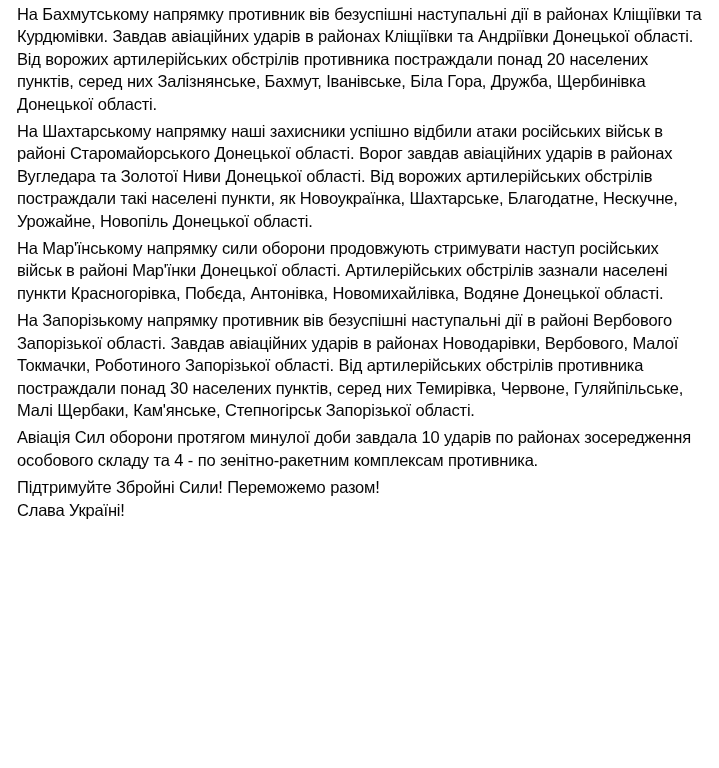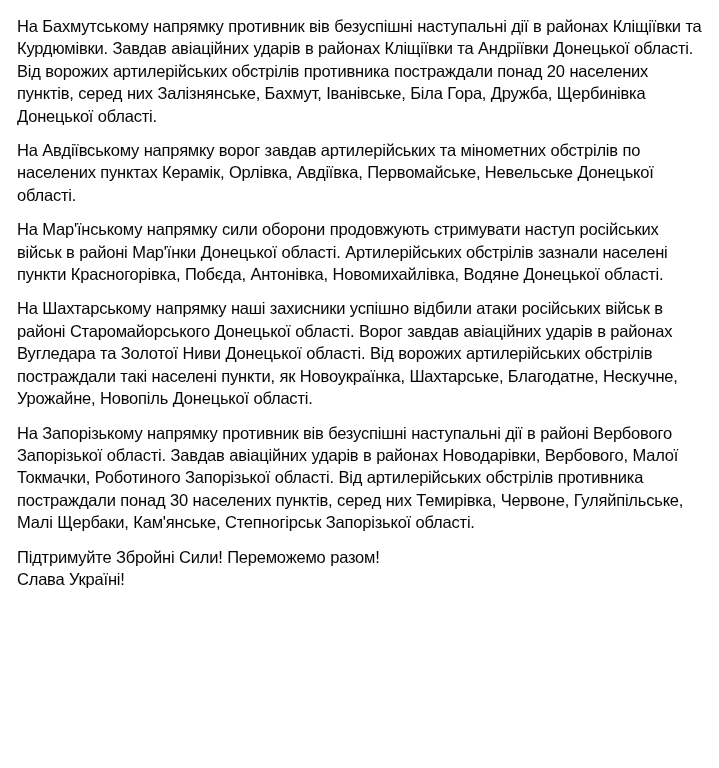--- a/index.html
+++ b/index.html
@@ -12,33 +12,33 @@
     height: 768px;
     overflow: hidden;
     font-family: "Liberation Sans", "DejaVu Sans", sans-serif;
   }
   .post-body {
     box-sizing: border-box;
     width: 719px;
     padding: 3px 16px 0 17px;
   }
   .post-body p {
-    margin: 12px 0 5px 0;
+    margin: 0 0 5px 0;
     font-size: 16.5px;
     line-height: 22.4px;
     letter-spacing: -0.2px;
     color: #050505;
     font-weight: 400;
     text-rendering: optimizeLegibility;
     word-spacing: 0.2px;
   }
 </style>
 </head>
 <body>
 
 <div class="post-body">
     <p>На Бахмутському напрямку противник вів безуспішні наступальні дії в районах Кліщіївки та Курдюмівки. Завдав авіаційних ударів в районах Кліщіївки та Андріївки Донецької області. Від ворожих артилерійських обстрілів противника постраждали понад 20 населених пунктів, серед них Залізнянське, Бахмут, Іванівське, Біла Гора, Дружба, Щербинівка Донецької області.</p>
-    <p>На Авдіївському напрямку ворог завдав артилерійських та мінометних обстрілів по населених пунктах Керамік, Орлівка, Авдіївка, Первомайське, Невельське Донецької області.</p>
+    <p>На Шахтарському напрямку наші захисники успішно відбили атаки російських військ в районі Старомайорського Донецької області. Ворог завдав авіаційних ударів в районах Вугледара та Золотої Ниви Донецької області. Від ворожих артилерійських обстрілів постраждали такі населені пункти, як Новоукраїнка, Шахтарське, Благодатне, Нескучне, Урожайне, Новопіль Донецької області.</p>
     <p>На Мар'їнському напрямку сили оборони продовжують стримувати наступ російських військ в районі Мар'їнки Донецької області. Артилерійських обстрілів зазнали населені пункти Красногорівка, Побєда, Антонівка, Новомихайлівка, Водяне Донецької області.</p>
-    <p>На Шахтарському напрямку наші захисники успішно відбили атаки російських військ в районі Старомайорського Донецької області. Ворог завдав авіаційних ударів в районах Вугледара та Золотої Ниви Донецької області. Від ворожих артилерійських обстрілів постраждали такі населені пункти, як Новоукраїнка, Шахтарське, Благодатне, Нескучне, Урожайне, Новопіль Донецької області.</p>
     <p>На Запорізькому напрямку противник вів безуспішні наступальні дії в районі Вербового Запорізької області. Завдав авіаційних ударів в районах Новодарівки, Вербового, Малої Токмачки, Роботиного Запорізької області. Від артилерійських обстрілів противника постраждали понад 30 населених пунктів, серед них Темирівка, Червоне, Гуляйпільське, Малі Щербаки, Кам'янське, Степногірськ Запорізької області.</p>
+    <p>Авіація Сил оборони протягом минулої доби завдала 10 ударів по районах зосередження особового складу та 4 - по зенітно-ракетним комплексам противника.</p>
     <p>Підтримуйте Збройні Сили! Переможемо разом!<br>Слава Україні!</p>
   </div>
 
 </body></html>

